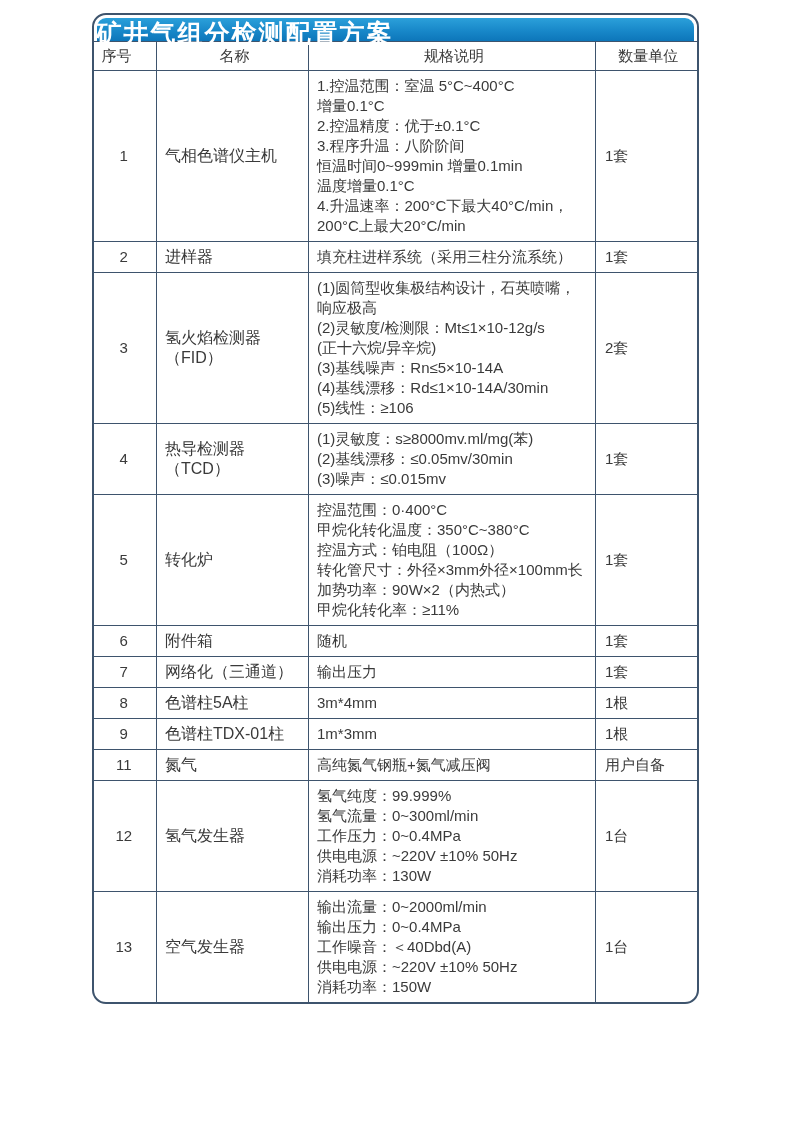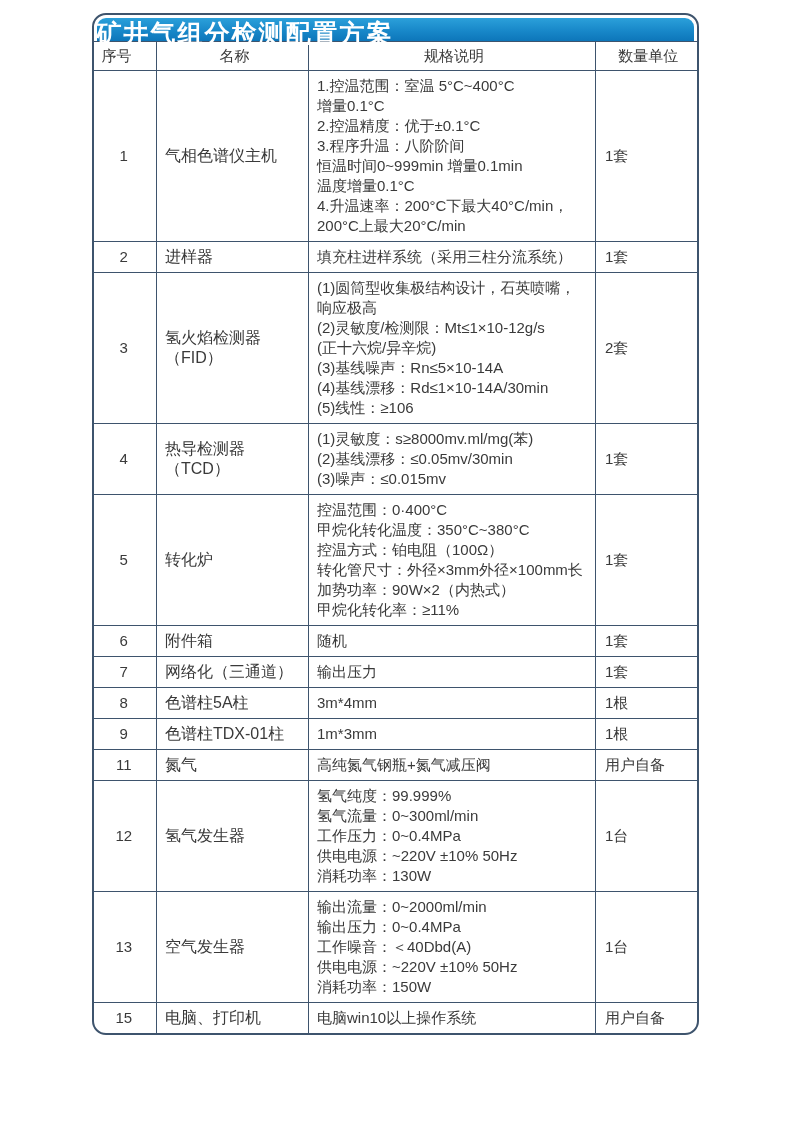--- a/index.html
+++ b/index.html
@@ -221,24 +221,16 @@
               <div class="spec-line">输出流量：0~2000ml/min</div>
               <div class="spec-line">输出压力：0~0.4MPa</div>
               <div class="spec-line">工作噪音：＜40Dbd(A)</div>
               <div class="spec-line">供电电源：~220V ±10% 50Hz</div>
               <div class="spec-line">消耗功率：150W</div>
             </td>
     <td class="cell-qty">1台</td>
   </tr>
 
 
-  <tr>
-    <td class="cell-no">15</td>
-    <td class="cell-name">电脑、打印机</td>
-    <td class="cell-spec">
-              <div class="spec-line">电脑win10以上操作系统</div>
-            </td>
-    <td class="cell-qty">用户自备</td>
-  </tr>
 </tbody>
     </table>
   </div>
 </div>
 
 </body></html>

